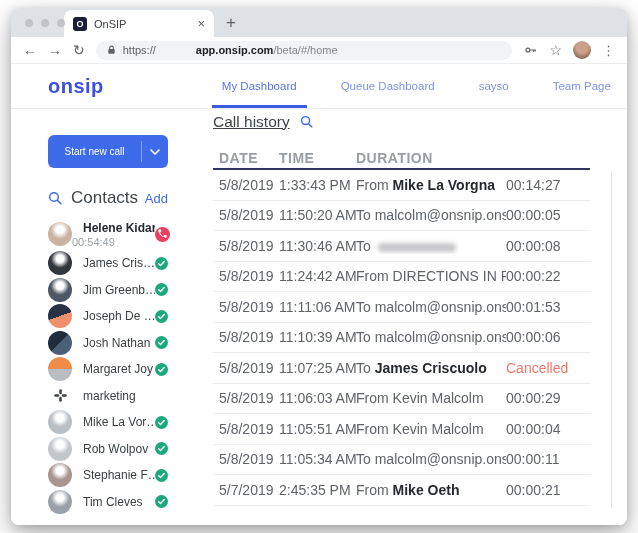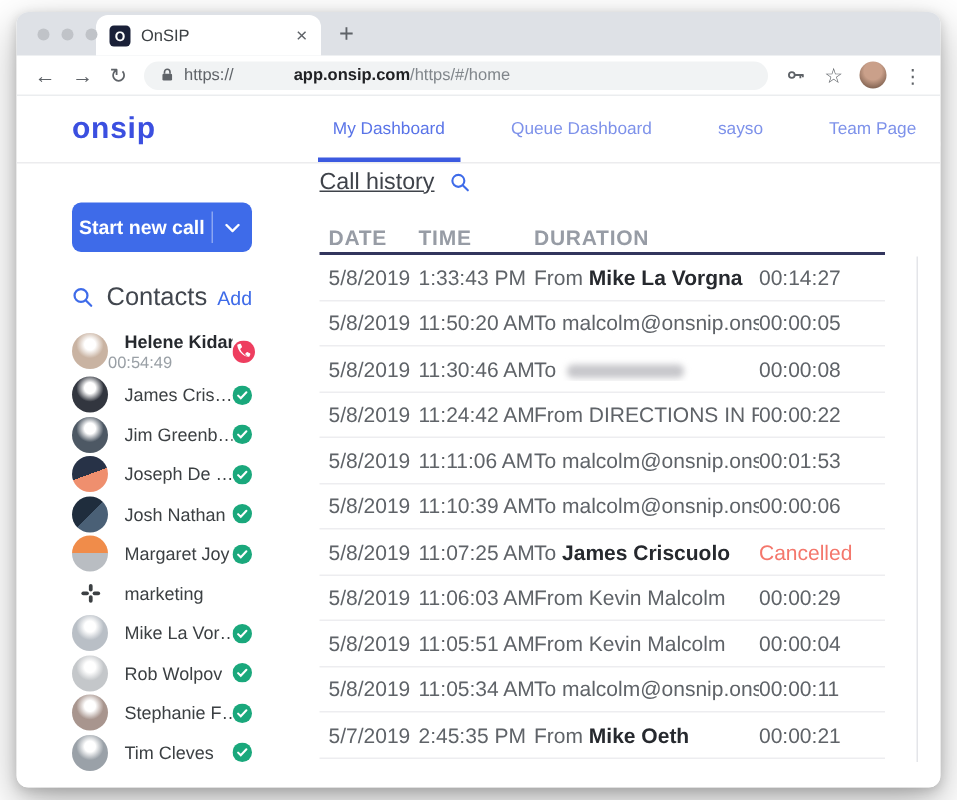--- a/index.html
+++ b/index.html
@@ -52,21 +52,21 @@
     border-radius:50%; border:1.5px solid #fff; background:#1aa87c; display:flex;
     align-items:center; justify-content:center; }
 
   .body-row { display:flex; padding-left:37px; height:416px; }
 
   
   .sidebar { width:120px; flex:none; padding-top:26px; margin-right:45px; }
   .start-btn { width:120px; height:33px; border-radius:6px; background:#3e6be9;
     display:flex; overflow:hidden; color:#fff; cursor:pointer; border:none; }
   .start-main { flex:1; display:flex; align-items:center; justify-content:center;
-    font-size:13px; font-weight:700; }
+    font-size:10px; font-weight:400; }
   .start-sep { width:1px; background:rgba(255,255,255,.4); margin:6px 0; }
   .start-caret { width:26px; display:flex; align-items:center; justify-content:center; }
   .contacts-hdr { margin-top:18px; height:24px; display:flex; align-items:center; }
   .contacts-title { font-size:17px; color:#41464e; margin-left:9px; }
   .add-link { font-size:13px; color:#3e6be9; margin-left:auto; cursor:pointer; }
   .contact-list { margin-top:8px; }
   .contact { height:26.5px; display:flex; align-items:center; }
   .c-avatar { width:24px; height:24px; border-radius:50%; flex:none;
     display:flex; align-items:center; justify-content:center; overflow:hidden; }
   .c-name { font-size:12px; color:#3c4043; margin-left:11px; white-space:nowrap;
@@ -117,21 +117,21 @@
 
   <div class="toolbar">
     <span class="navbtn">←</span>
     <span class="navbtn">→</span>
     <span class="navbtn">↻</span>
     <div class="omnibox">
       <svg width="11" height="12" viewBox="0 0 12 12">
         <rect x="2.5" y="5" width="7" height="5" rx="1" fill="#5f6368"></rect>
         <path d="M4 5V3.8a2 2 0 014 0V5" fill="none" stroke="#5f6368" stroke-width="1.2"></path>
       </svg>
-      <span class="url"><span class="proto">https://</span><span class="host">app.onsip.com</span><span class="path">/https/#/home</span></span>
+      <span class="url"><span class="proto">https://</span><span class="host">app.onsip.com</span><span class="path">/beta/#/home</span></span>
     </div>
     <svg width="15" height="14" viewBox="0 0 16 16" fill="none" stroke="#5f6368" stroke-width="1.4">
       <circle cx="5" cy="8" r="2.2"></circle>
         <path d="M7.2 8H14M11.5 8v2.4M13.4 8v1.8"></path>
     </svg>
     <span class="star">☆</span>
     <span class="chrome-avatar"></span>
     <span class="kebab">⋮</span>
   </div>
 

